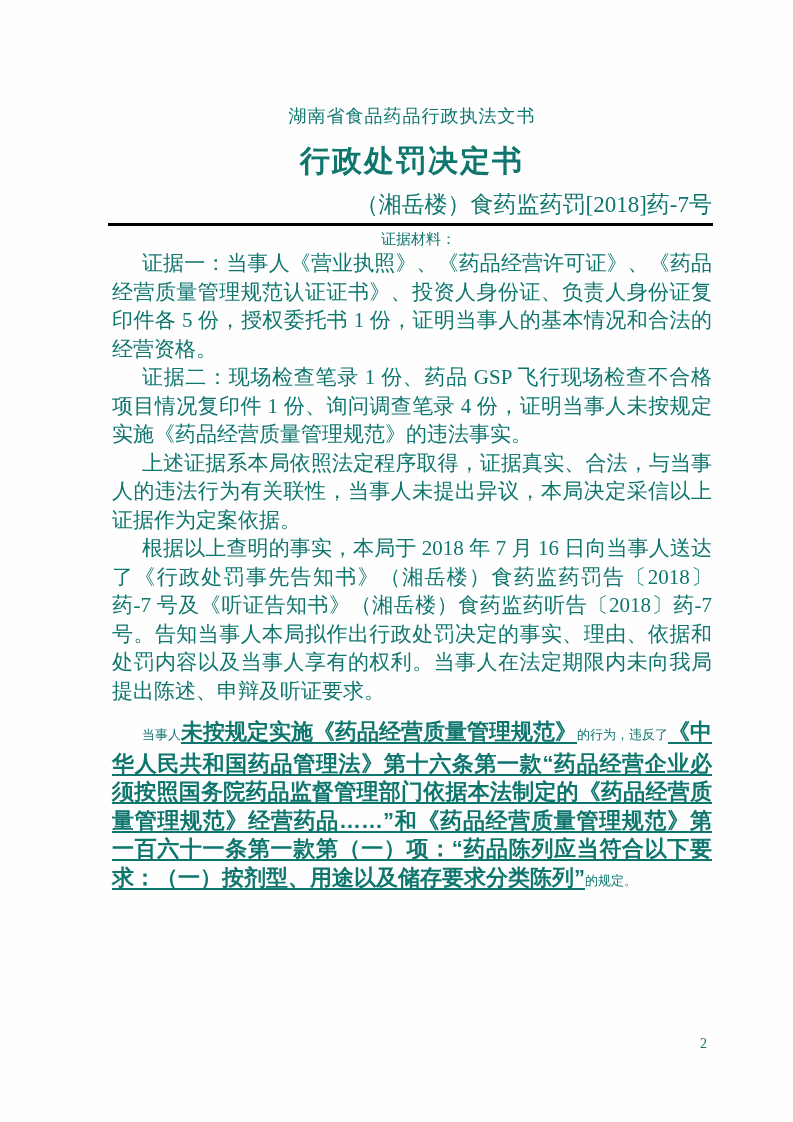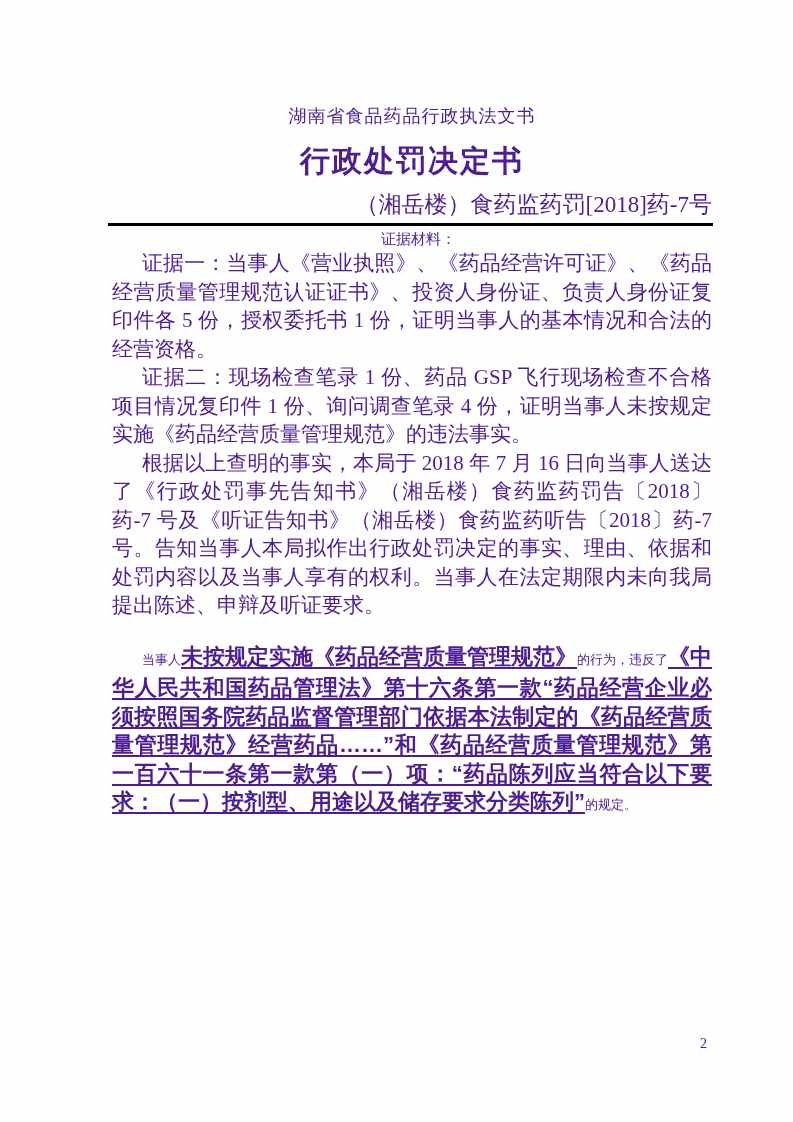--- a/index.html
+++ b/index.html
@@ -3,21 +3,21 @@
 <meta charset="utf-8">
 <style>
   * { margin: 0; padding: 0; box-sizing: border-box; }
   html, body { background: #888; }
   .page {
     position: relative;
     width: 793px;
     height: 1122px;
     margin: 0 auto;
     background: #fefefe;
-    color: #4c1d95;
+    color: #0f766e;
     font-family: "Liberation Serif", "DejaVu Serif", serif;
     overflow: hidden;
   }
   .content {
     position: absolute;
     left: 112px;
     top: 0;
     width: 600px;
   }
   .doc-type {
@@ -52,21 +52,21 @@
     line-height: 20px;
     text-align: center;
   }
   .body-text p {
     font-size: 21px;
     line-height: 28.5px;
     text-align: justify;
     text-indent: 30px;
   }
   .violation {
-    margin-top: 23px;
+    margin-top: 13px;
     font-size: 21px;
     line-height: 30px;
     text-align: justify;
     text-indent: 36px;
   }
   .seg-small {
     font-size: 13px;
   }
   .seg-bold {
     font-family: "Liberation Sans", "DejaVu Sans", sans-serif;
@@ -95,20 +95,21 @@
 
     <div class="doc-number">（湘岳楼）食药监药罚[2018]药-7号</div>
 
     <div class="rule"></div>
 
     <div class="evidence-label">证据材料：</div>
 
     <div class="body-text">
       <p>证据一：当事人《营业执照》、《药品经营许可证》、《药品经营质量管理规范认证证书》、投资人身份证、负责人身份证复印件各 5 份，授权委托书 1 份，证明当事人的基本情况和合法的经营资格。</p>
       <p>证据二：现场检查笔录 1 份、药品 GSP 飞行现场检查不合格项目情况复印件 1 份、询问调查笔录 4 份，证明当事人未按规定实施《药品经营质量管理规范》的违法事实。</p>
+      <p>上述证据系本局依照法定程序取得，证据真实、合法，与当事人的违法行为有关联性，当事人未提出异议，本局决定采信以上证据作为定案依据。</p>
       <p>根据以上查明的事实，本局于 2018 年 7 月 16 日向当事人送达了《行政处罚事先告知书》（湘岳楼）食药监药罚告〔2018〕药-7 号及《听证告知书》（湘岳楼）食药监药听告〔2018〕药-7 号。告知当事人本局拟作出行政处罚决定的事实、理由、依据和处罚内容以及当事人享有的权利。当事人在法定期限内未向我局提出陈述、申辩及听证要求。</p>
 
       <p class="violation"><span class="seg-small">当事人</span><span class="seg-bold">未按规定实施《药品经营质量管理规范》</span><span class="seg-small">的行为，违反了</span><span class="seg-bold">《中华人民共和国药品管理法》第十六条第一款“药品经营企业必须按照国务院药品监督管理部门依据本法制定的《药品经营质量管理规范》经营药品……”和《药品经营质量管理规范》第一百六十一条第一款第（一）项：“药品陈列应当符合以下要求：（一）按剂型、用途以及储存要求分类陈列”</span><span class="seg-small">的规定。</span></p>
     </div>
   </div>
 
   <div class="page-number">2</div>
 </div>
 
 </body></html>

